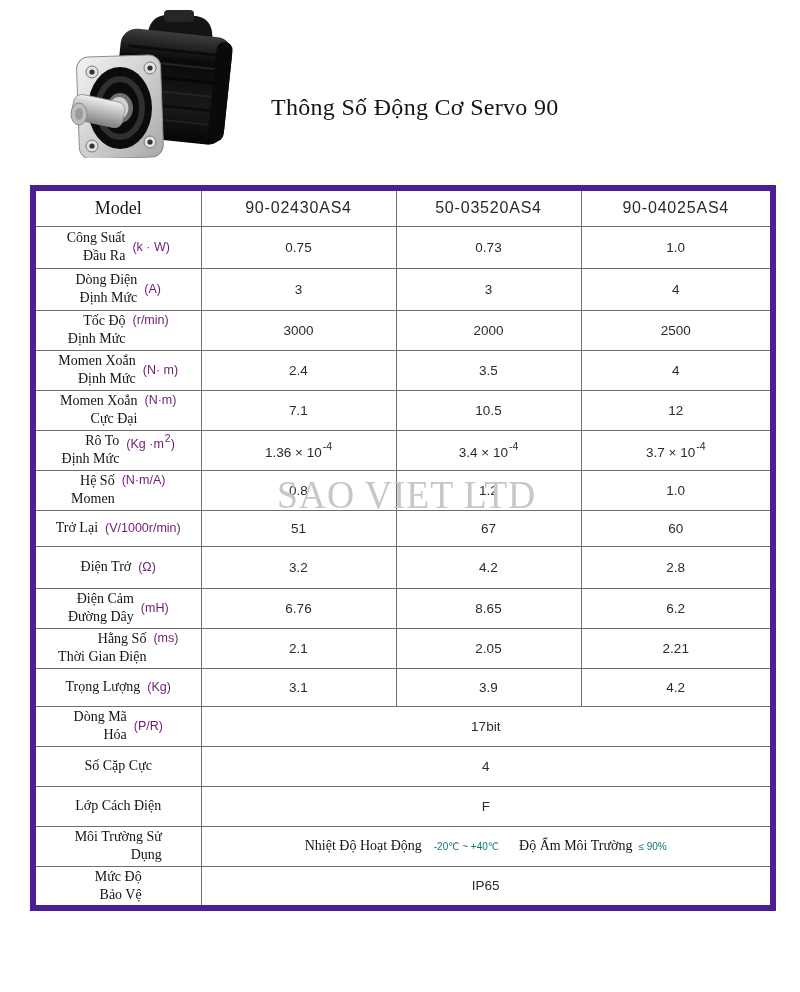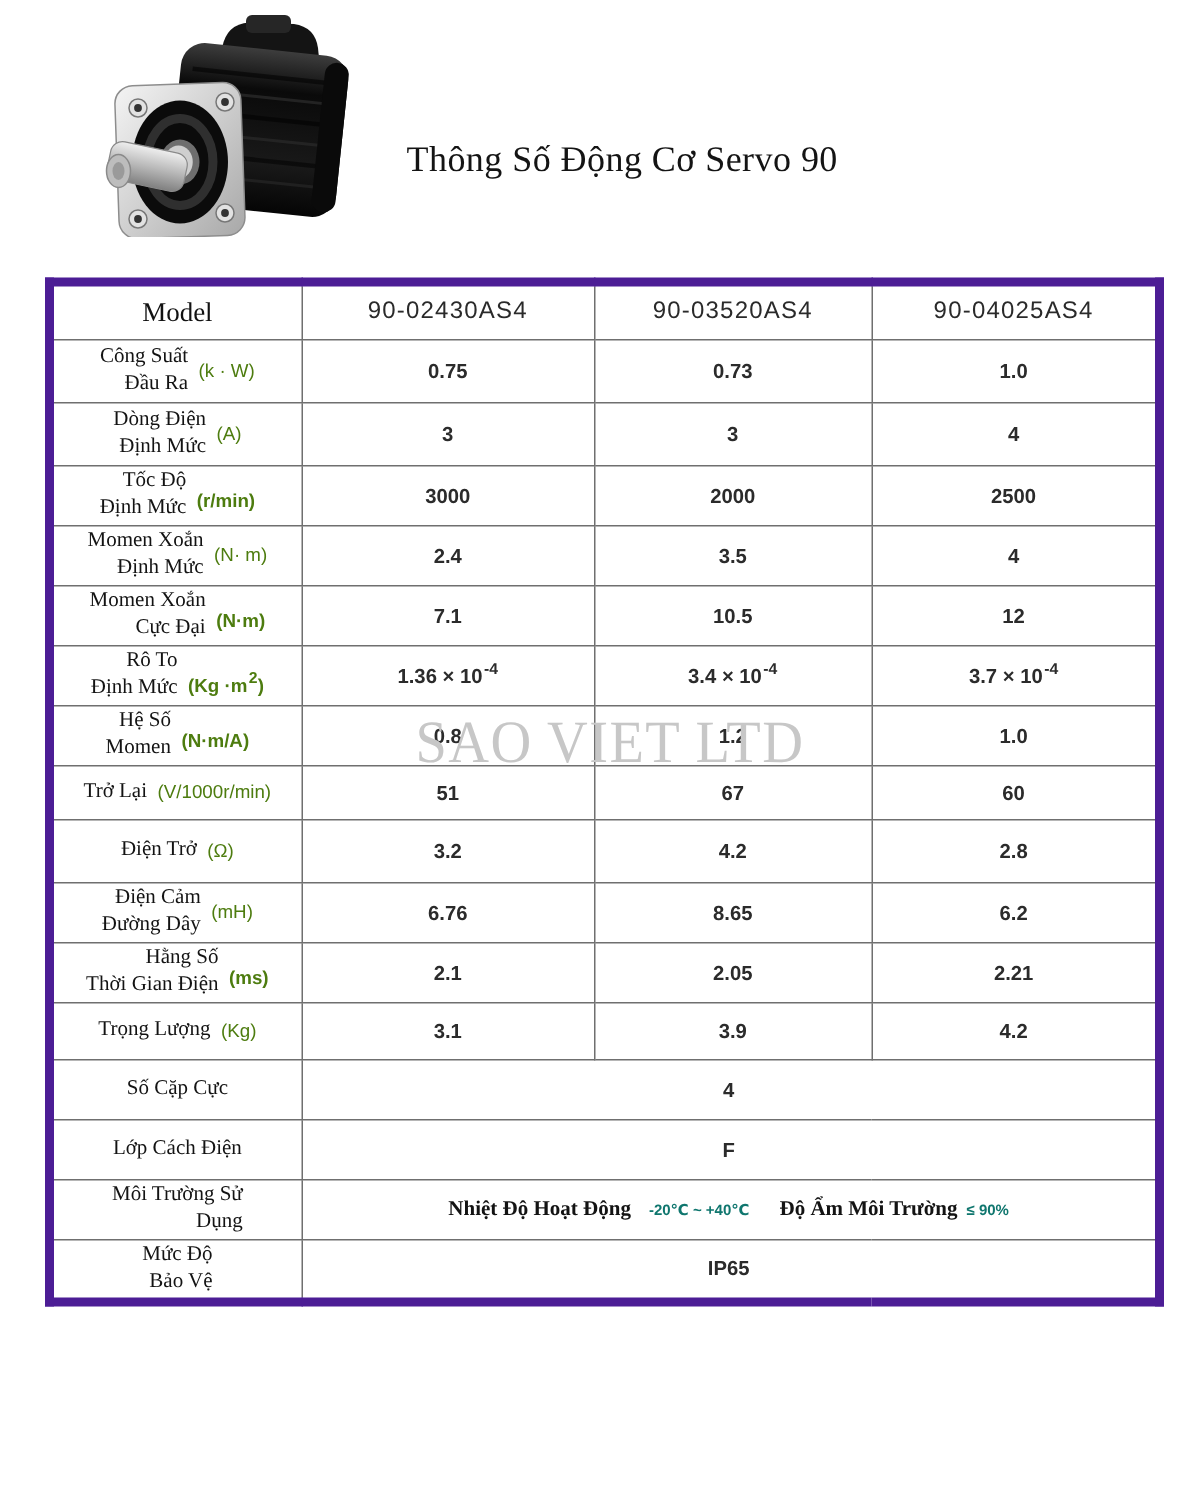--- a/index.html
+++ b/index.html
@@ -26,24 +26,24 @@
              border:6px solid #4c1d95;}
   table.spec td{border:1px solid #6f6f6f;padding:1px 3px;text-align:center;
                 vertical-align:middle;overflow:hidden;}
 
   .model-h{font-family:"Liberation Serif","DejaVu Serif",serif;font-size:18px;color:#121212;}
   .model{font-size:16px;letter-spacing:0.8px;color:#2a2a2a;}
 
   .lblwrap{display:flex;align-items:center;justify-content:center;gap:7px;}
   .lines{font-family:"Liberation Serif","DejaVu Serif",serif;font-size:14px;
          color:#131313;line-height:1.3;text-align:right;}
-  .unit{font-size:12.5px;color:#4d7c0f;white-space:nowrap;}
-  .u-top .unit{align-self:flex-start;margin-top:15px;font-weight:bold;}
-
-  .val{font-size:13.5px;color:#2b2b2b;font-weight:bold;}
+  .unit{font-size:12.5px;color:#701a75;white-space:nowrap;}
+  .u-top .unit{align-self:flex-start;margin-top:1px;}
+
+  .val{font-size:13.5px;color:#2b2b2b;}
   .val sup,.unit sup{font-size:10.5px;position:relative;top:-1px;margin-left:1px;}
 
   .env{font-size:13px;color:#222;white-space:nowrap;}
   .env .serif{font-family:"Liberation Serif","DejaVu Serif",serif;font-size:14px;color:#131313;}
   .env .sans{font-size:10px;color:#0f766e;}
   .env .g1{margin-left:12px;}
   .env .g2{margin-left:20px;}
   .env .g3{margin-left:6px;}
 </style>
 </head>
@@ -120,21 +120,21 @@
         <col style="width:168px">
         <col style="width:195px">
         <col style="width:185px">
         <col style="width:192px">
       </colgroup>
 
     <tbody>
         <tr style="height:38px">
       <td class="model-h">Model</td>
       <td class="model">90-02430AS4</td>
-      <td class="model">90-03520AS4</td>
+      <td class="model">50-03520AS4</td>
       <td class="model">90-04025AS4</td>
     </tr>
 
     <tr style="height:42px">
       <td>
             <div class="lblwrap">
         <div class="lines">
                 <div>Công Suất</div>
                 <div>Đầu Ra</div>
               </div>
@@ -302,20 +302,32 @@
               </div>
         <span class="unit">(Kg)</span>
             </div>
           </td>
       <td class="val">3.1</td>
       <td class="val">3.9</td>
       <td class="val">4.2</td>
     </tr>
 
 
+    <tr style="height:40px">
+      <td>
+            <div class="lblwrap">
+        <div class="lines">
+                <div>Dòng Mã</div>
+                <div>Hóa</div>
+              </div>
+        <span class="unit">(P/R)</span>
+            </div>
+          </td>
+      <td class="val" colspan="3">17bit</td>
+    </tr>
 
     <tr style="height:40px">
       <td>
             <div class="lblwrap">
         <div class="lines">
                 <div>Số Cặp Cực</div>
               </div>
             </div>
           </td>
       <td class="val" colspan="3">4</td>

